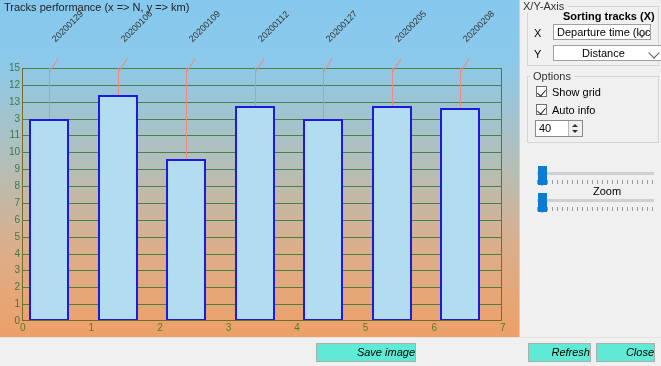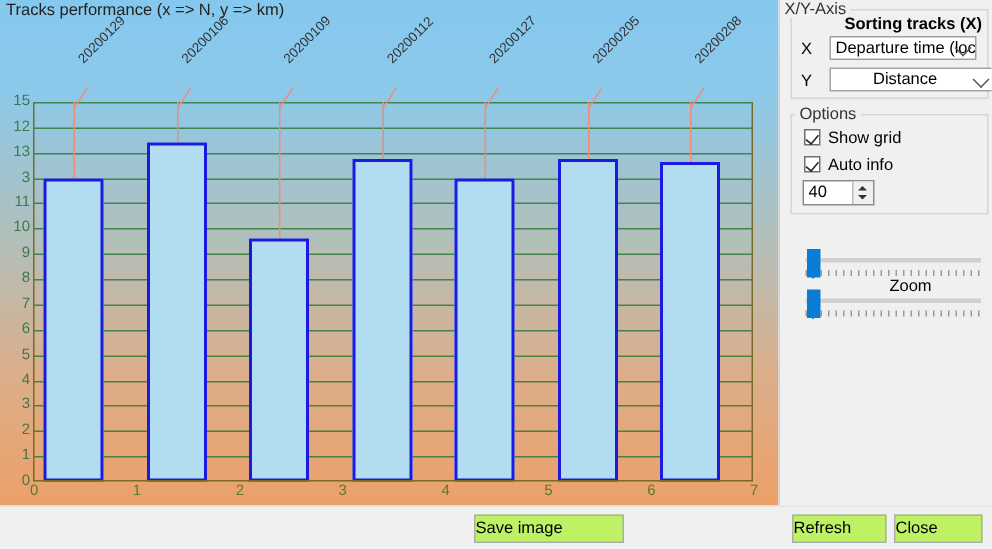--- a/index.html
+++ b/index.html
@@ -100,23 +100,23 @@
     content:"";position:absolute;left:0;top:15px;width:0;height:0;
     border-left:4.5px solid transparent;border-right:4.5px solid transparent;
     border-top:5px solid #0a7cd4;
   }
   
   #footer{
     position:absolute;left:0;top:337px;width:661px;height:29px;background:#f0f0f0;
     border-top:1px solid #e3e3e3;
   }
   .btn{
-    position:absolute;top:5px;height:19px;background:#bef264;
+    position:absolute;top:5px;height:19px;background:#5eead4;
     border:1px solid #adadad;box-sizing:border-box;font-size:11px;
-    text-align:left;line-height:17px;color:#000;
+    text-align:right;line-height:17px;color:#000;font-style:italic;
   }
 </style>
 </head>
 <body>
 
 <div id="chart-panel">
 
   <div id="chart-title">Tracks performance (x =&gt; N, y =&gt; km)</div>
 
   <div class="ytick-wrap" id="yticks">

